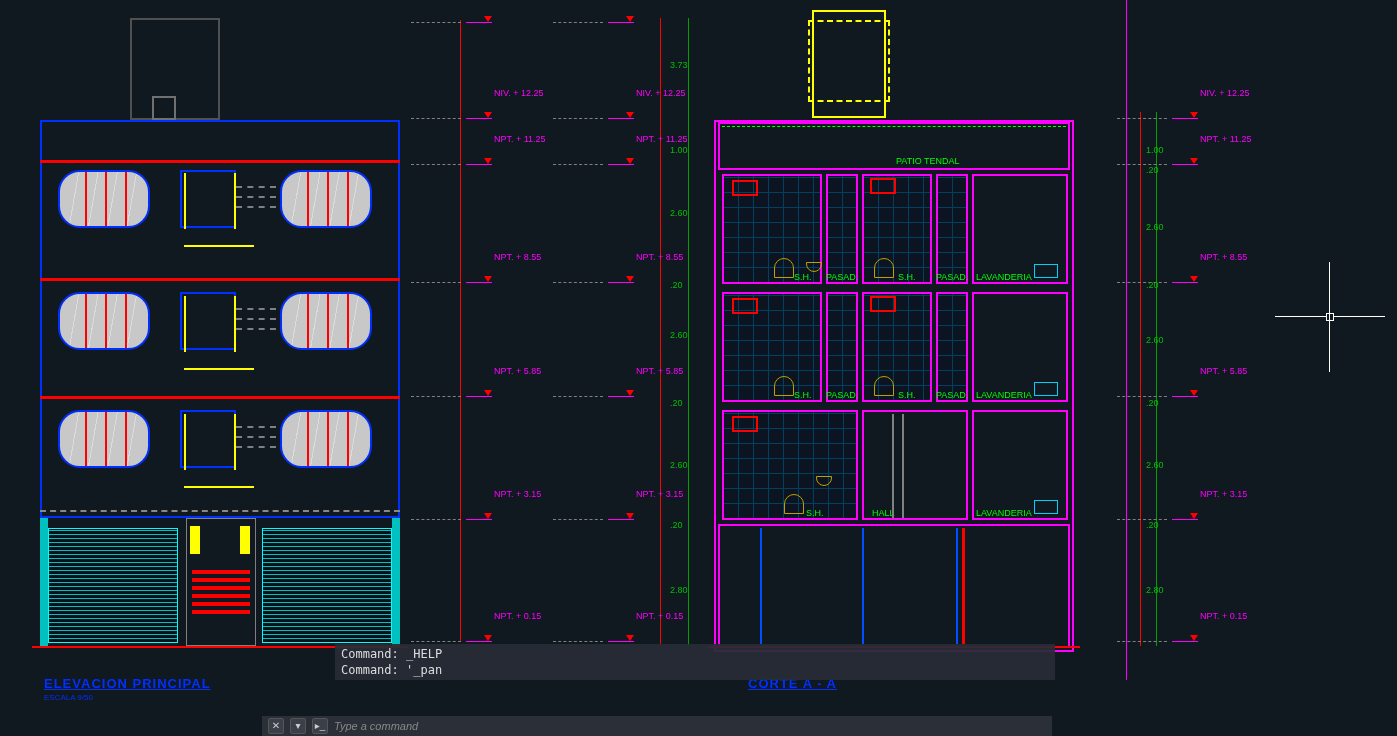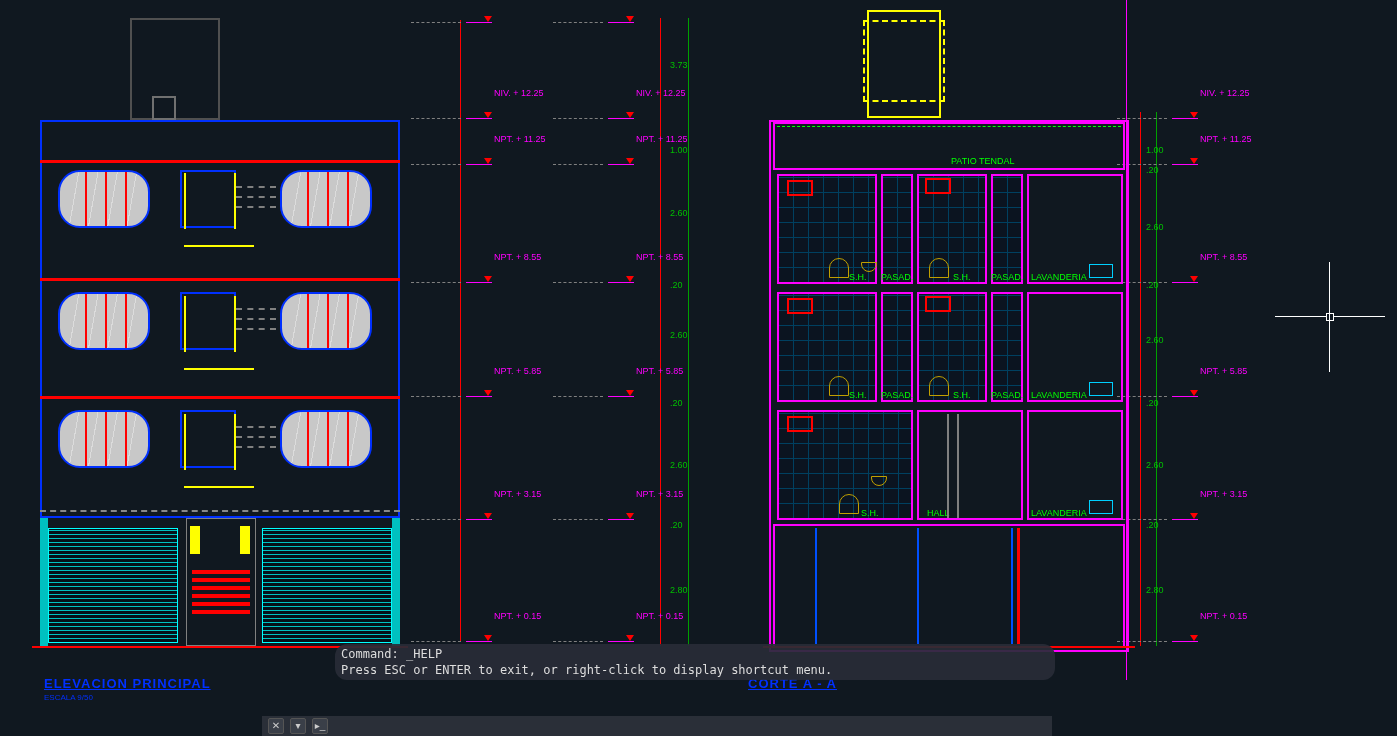--- a/index.html
+++ b/index.html
@@ -94,21 +94,20 @@
   
   .tankbox{position:absolute;border:2px dashed #ffff00;}
 
   
   .cmdline{
     position:absolute;left:335px;top:644px;width:720px;
     background:rgba(40,45,55,.92);
     padding:2px 6px;
     font:12px/16px "DejaVu Sans Mono","Courier New",monospace;
     color:#dddddd;
-    border-radius:12px;
   }
   .cmdline .row{white-space:nowrap}
   .cmdinput{
     position:absolute;left:262px;top:716px;width:790px;height:20px;
     background:#2a2f38;
     display:flex;align-items:center;gap:6px;padding:0 6px;
     color:#b0b0b0;font:11px Arial,Helvetica,sans-serif;
   }
   .cmdinput .ico{
     display:inline-flex;align-items:center;justify-content:center;
@@ -379,21 +378,21 @@
       <div class="dim-num" style="left: 1146px; top: 165px;">.20</div>
       <div class="dim-num" style="left: 1146px; top: 222px;">2.60</div>
       <div class="dim-num" style="left: 1146px; top: 280px;">.20</div>
       <div class="dim-num" style="left: 1146px; top: 335px;">2.60</div>
       <div class="dim-num" style="left: 1146px; top: 398px;">.20</div>
       <div class="dim-num" style="left: 1146px; top: 460px;">2.60</div>
       <div class="dim-num" style="left: 1146px; top: 520px;">.20</div>
       <div class="dim-num" style="left: 1146px; top: 585px;">2.80</div>
     </div>
 
-  <div class="dwg" style="left:769px;top:10px;width:370px;height:640px">
+  <div class="dwg" style="left:714px;top:10px;width:370px;height:640px">
 
     <div class="tankbox" style="left:94px;top:10px;width:82px;height:82px"></div>
     <div style="position:absolute;left:98px;top:0;width:74px;height:108px;border:2px solid #ffff00"></div>
 
     <div class="room" style="left:0;top:110px;width:360px;height:532px"></div>
 
     <div class="room" style="left:4px;top:112px;width:352px;height:48px"></div>
     <div class="room-label" style="left:182px;top:146px">PATIO TENDAL</div>
     <div style="position:absolute;left:8px;top:116px;width:344px;height:40px;border-top:1px dashed #00ff00"></div>
 
@@ -448,22 +447,23 @@
     <div style="position:absolute;left:248px;top:518px;width:3px;height:116px;background:#ff0000"></div>
     <div class="redband" style="left:-6px;top:636px;width:372px;height:2px"></div>
 
     <div style="position:absolute;left:320px;top:254px;width:24px;height:14px;border:1px solid #00d0ff"></div>
     <div style="position:absolute;left:320px;top:372px;width:24px;height:14px;border:1px solid #00d0ff"></div>
     <div style="position:absolute;left:320px;top:490px;width:24px;height:14px;border:1px solid #00d0ff"></div>
   </div>
 
   <div class="cmdline">
     <div class="row">Command:  _HELP</div>
-    <div class="row">Press ESC or ENTER to exit, or right-click to display shortcut menu.</div>
+    <div class="row">Command: '_pan</div>
   </div>
 
   <div class="cmdinput">
     <span class="ico">✕</span>
     <span class="ico">▾</span>
     <span class="ico">▸_</span>
+    <input type="text" placeholder="Type a command" style="">
   </div>
 
 </div>
 
 </body></html>

